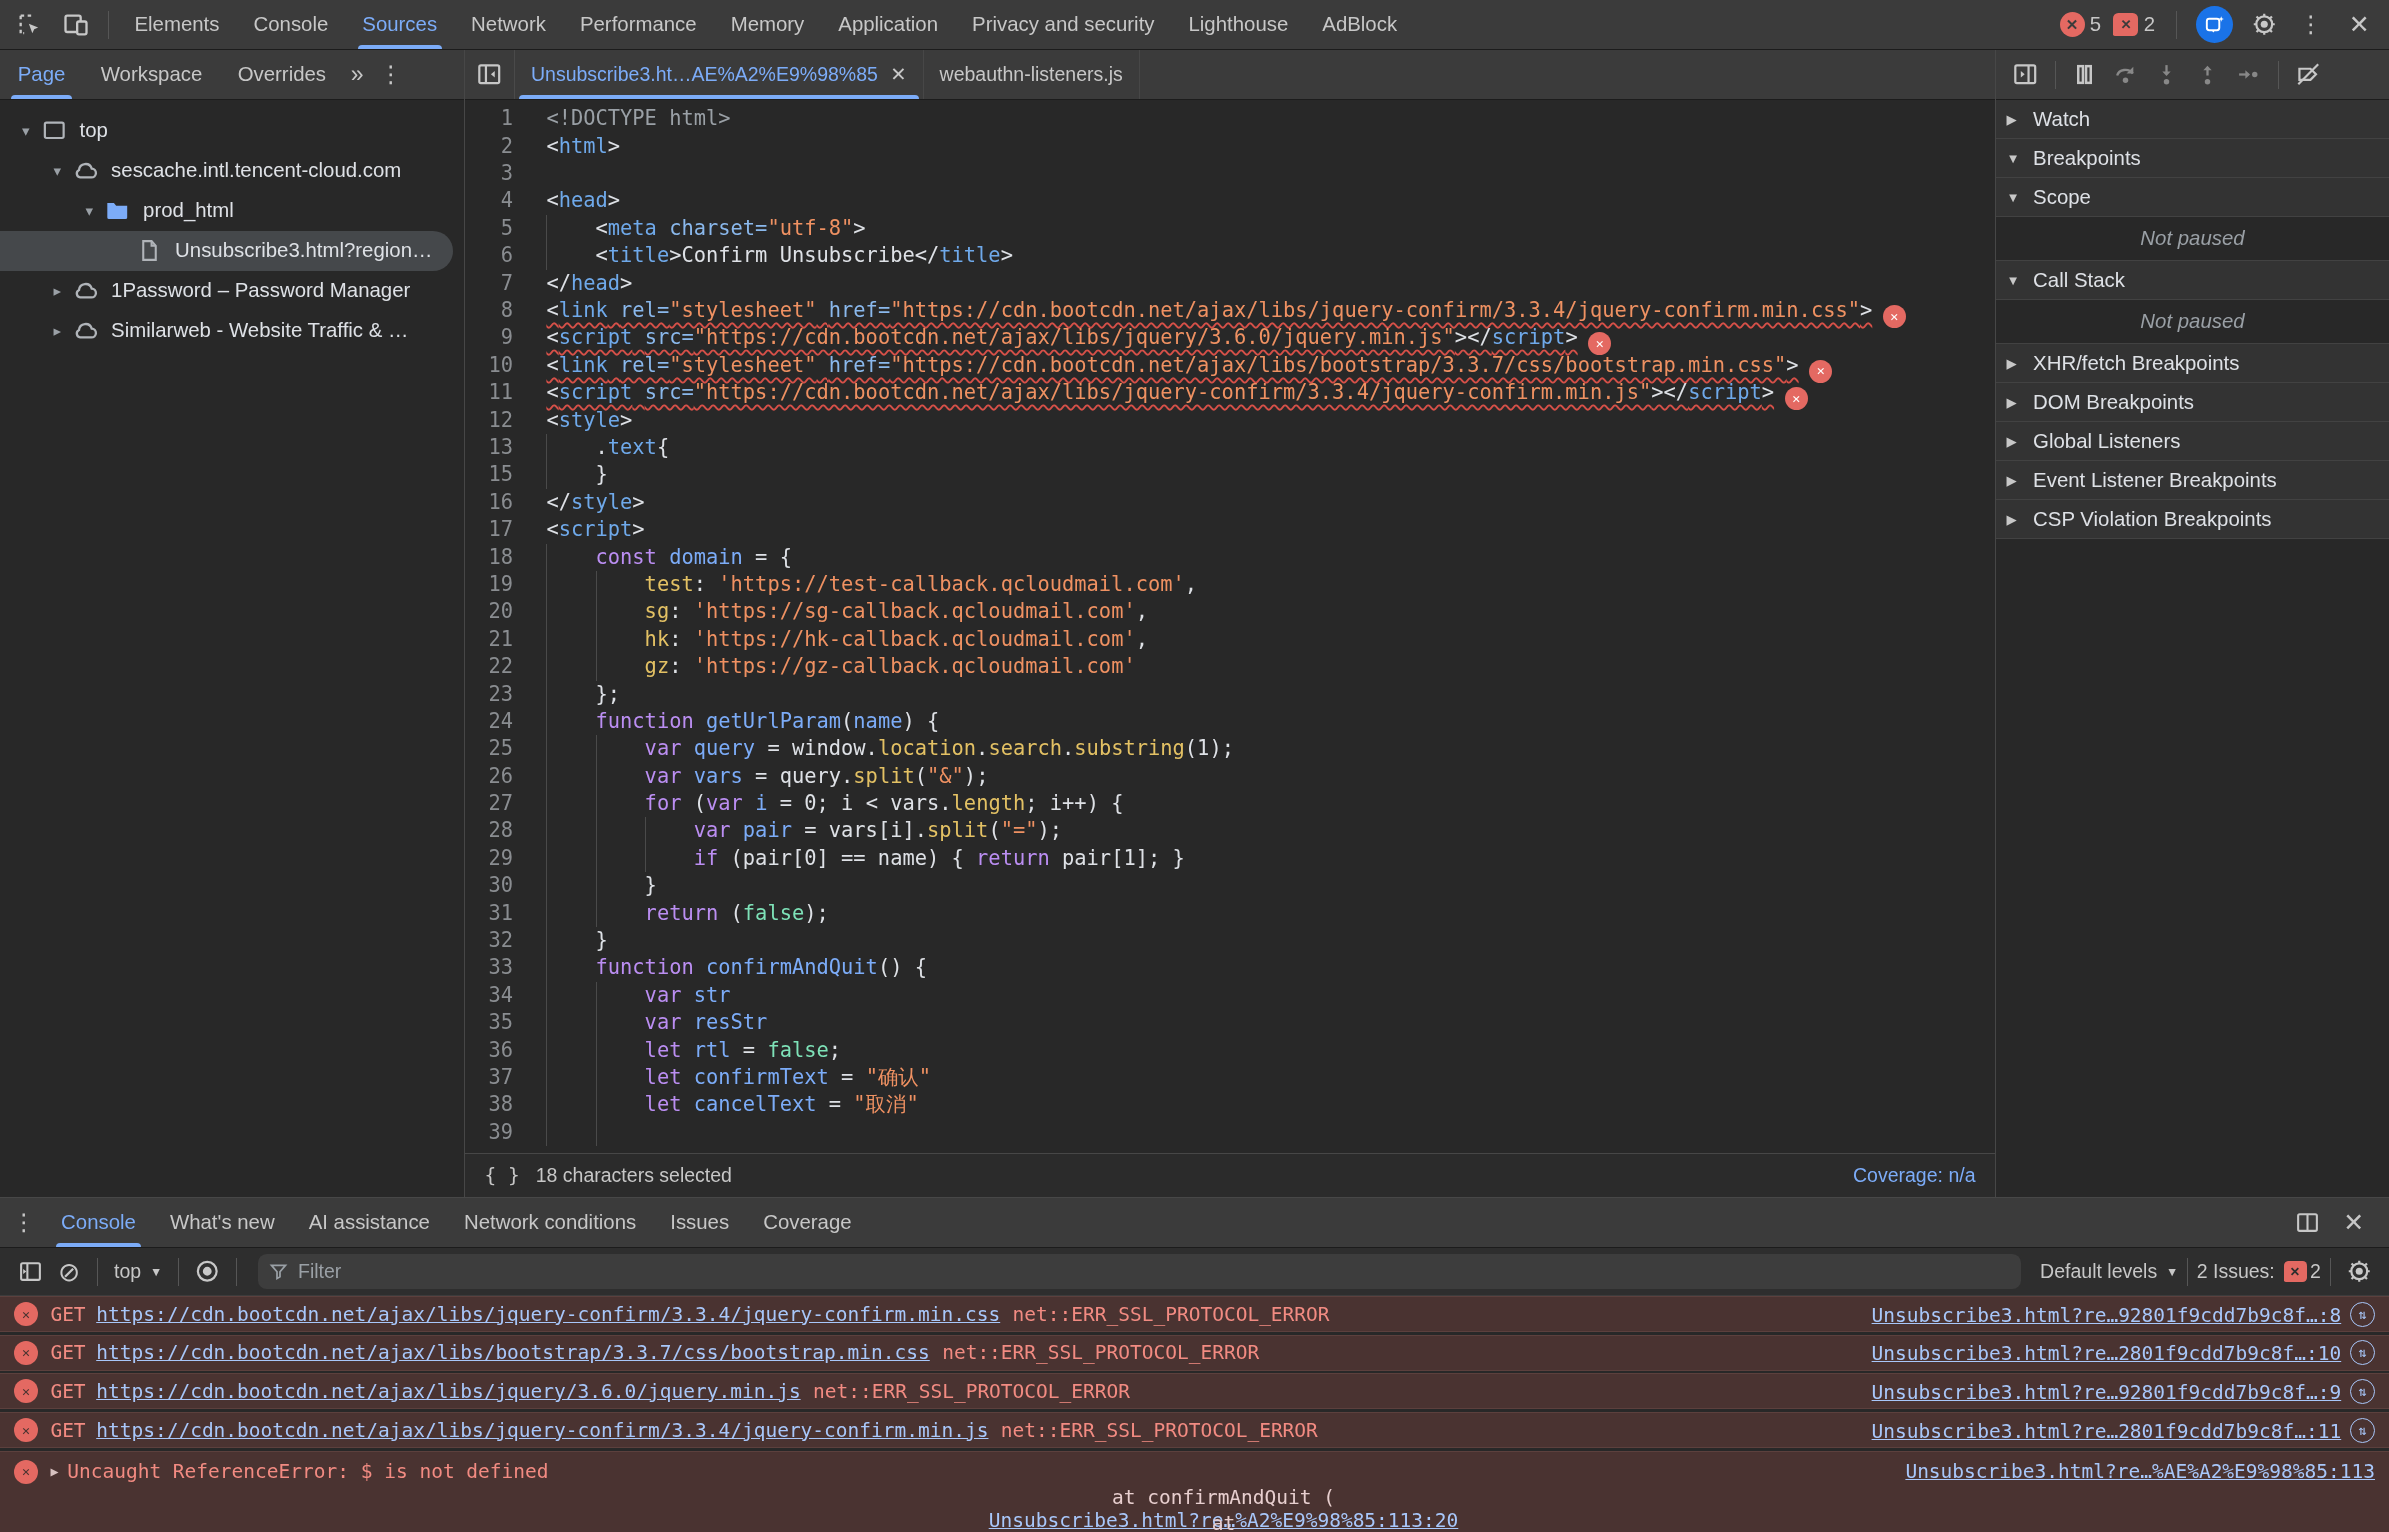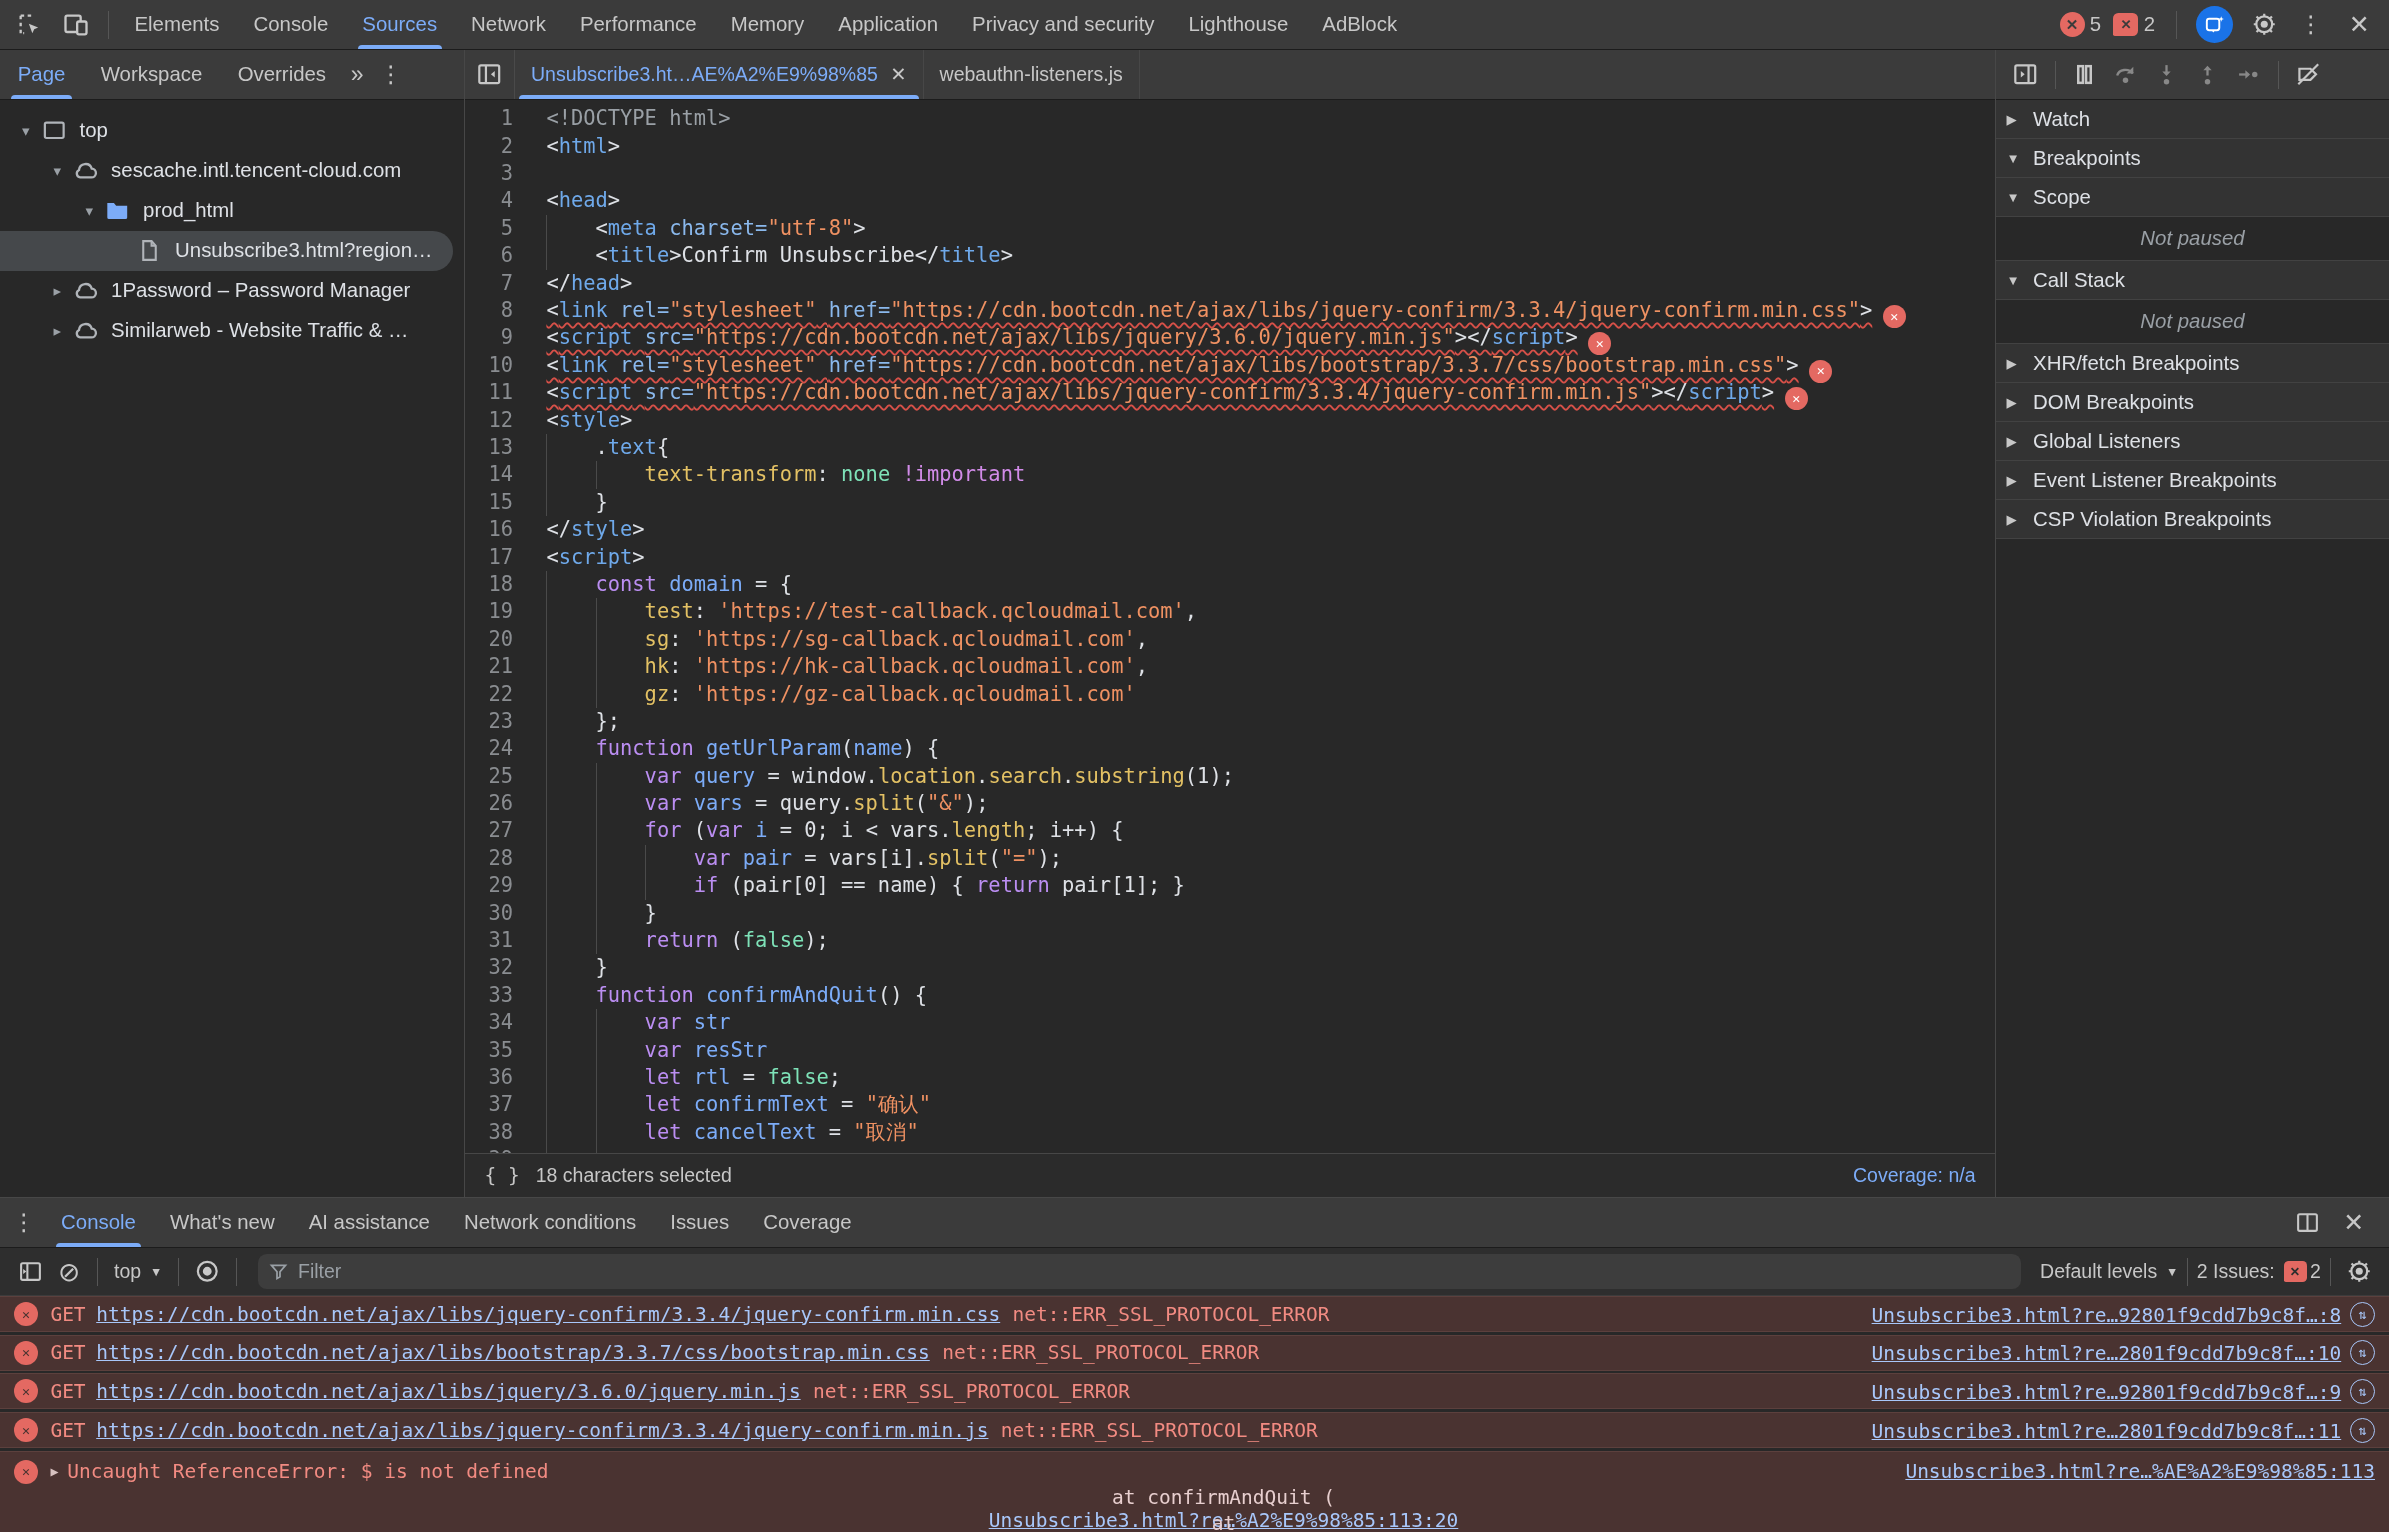--- a/index.html
+++ b/index.html
@@ -305,24 +305,20 @@
             </div>
             <div class="code-line">
               <span class="ln">12</span>
               <span class="lc"><span class="tk-w">&lt;</span><span class="tk-tag">style</span><span class="tk-w">&gt;</span></span>
             </div>
             <div class="code-line">
               <span class="ln">13</span>
               <span class="lc"><span class="guide" style="left: calc(0ch + 12.4px);"></span><span class="tk-w">    .</span><span class="tk-tag">text</span><span class="tk-w">{</span></span>
             </div>
             <div class="code-line">
-              <span class="ln">14</span>
-              <span class="lc"><span class="guide" style="left: calc(0ch + 12.4px);"></span><span class="guide" style="left: calc(4ch + 12.4px);"></span><span class="tk-w">        </span><span class="tk-prop">text-transform</span><span class="tk-w">: </span><span class="tk-val">none</span><span class="tk-w"> </span><span class="tk-imp">!important</span></span>
-            </div>
-            <div class="code-line">
               <span class="ln">15</span>
               <span class="lc"><span class="guide" style="left: calc(0ch + 12.4px);"></span><span class="tk-w">    }</span></span>
             </div>
             <div class="code-line">
               <span class="ln">16</span>
               <span class="lc"><span class="tk-w">&lt;/</span><span class="tk-tag">style</span><span class="tk-w">&gt;</span></span>
             </div>
             <div class="code-line">
               <span class="ln">17</span>
               <span class="lc"><span class="tk-w">&lt;</span><span class="tk-tag">script</span><span class="tk-w">&gt;</span></span>

